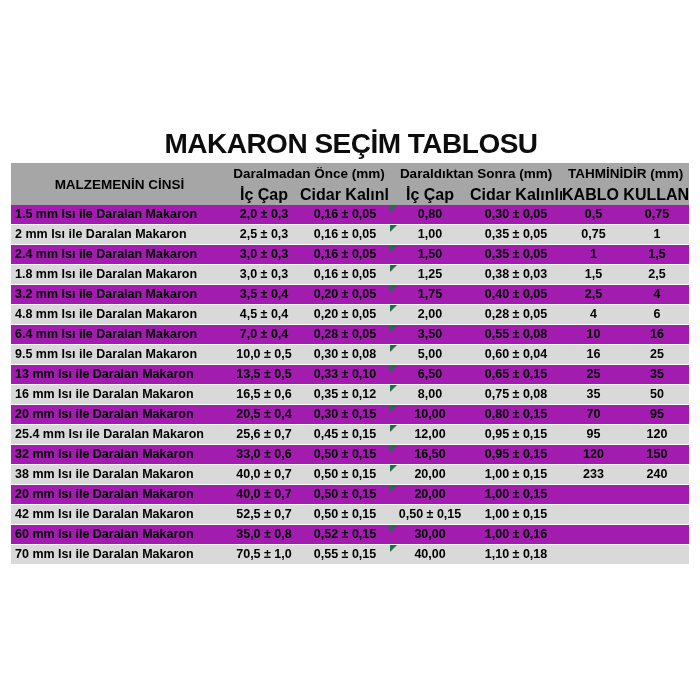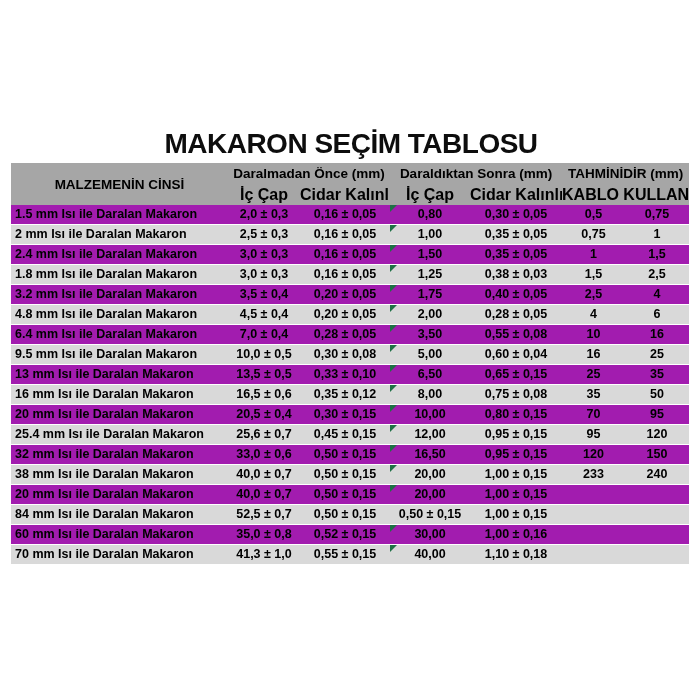--- a/index.html
+++ b/index.html
@@ -252,40 +252,40 @@
         <tr>
           <td class="material">20 mm Isı ile Daralan Makaron</td>
           <td>40,0 ± 0,7</td>
           <td>0,50 ± 0,15</td>
           <td><span class="flag"></span>20,00</td>
           <td>1,00 ± 0,15</td>
           <td></td>
           <td></td>
         </tr>
         <tr>
-          <td class="material">84 mm Isı ile Daralan Makaron</td>
+          <td class="material">42 mm Isı ile Daralan Makaron</td>
           <td>52,5 ± 0,7</td>
           <td>0,50 ± 0,15</td>
           <td>0,50 ± 0,15</td>
           <td>1,00 ± 0,15</td>
           <td></td>
           <td></td>
         </tr>
         <tr>
           <td class="material">60 mm Isı ile Daralan Makaron</td>
           <td>35,0 ± 0,8</td>
           <td>0,52 ± 0,15</td>
           <td><span class="flag"></span>30,00</td>
           <td>1,00 ± 0,16</td>
           <td></td>
           <td></td>
         </tr>
         <tr>
           <td class="material">70 mm Isı ile Daralan Makaron</td>
-          <td>41,3 ± 1,0</td>
+          <td>70,5 ± 1,0</td>
           <td>0,55 ± 0,15</td>
           <td><span class="flag"></span>40,00</td>
           <td>1,10 ± 0,18</td>
           <td></td>
           <td></td>
         </tr>
       </tbody>
   </table>
 </div>
 

